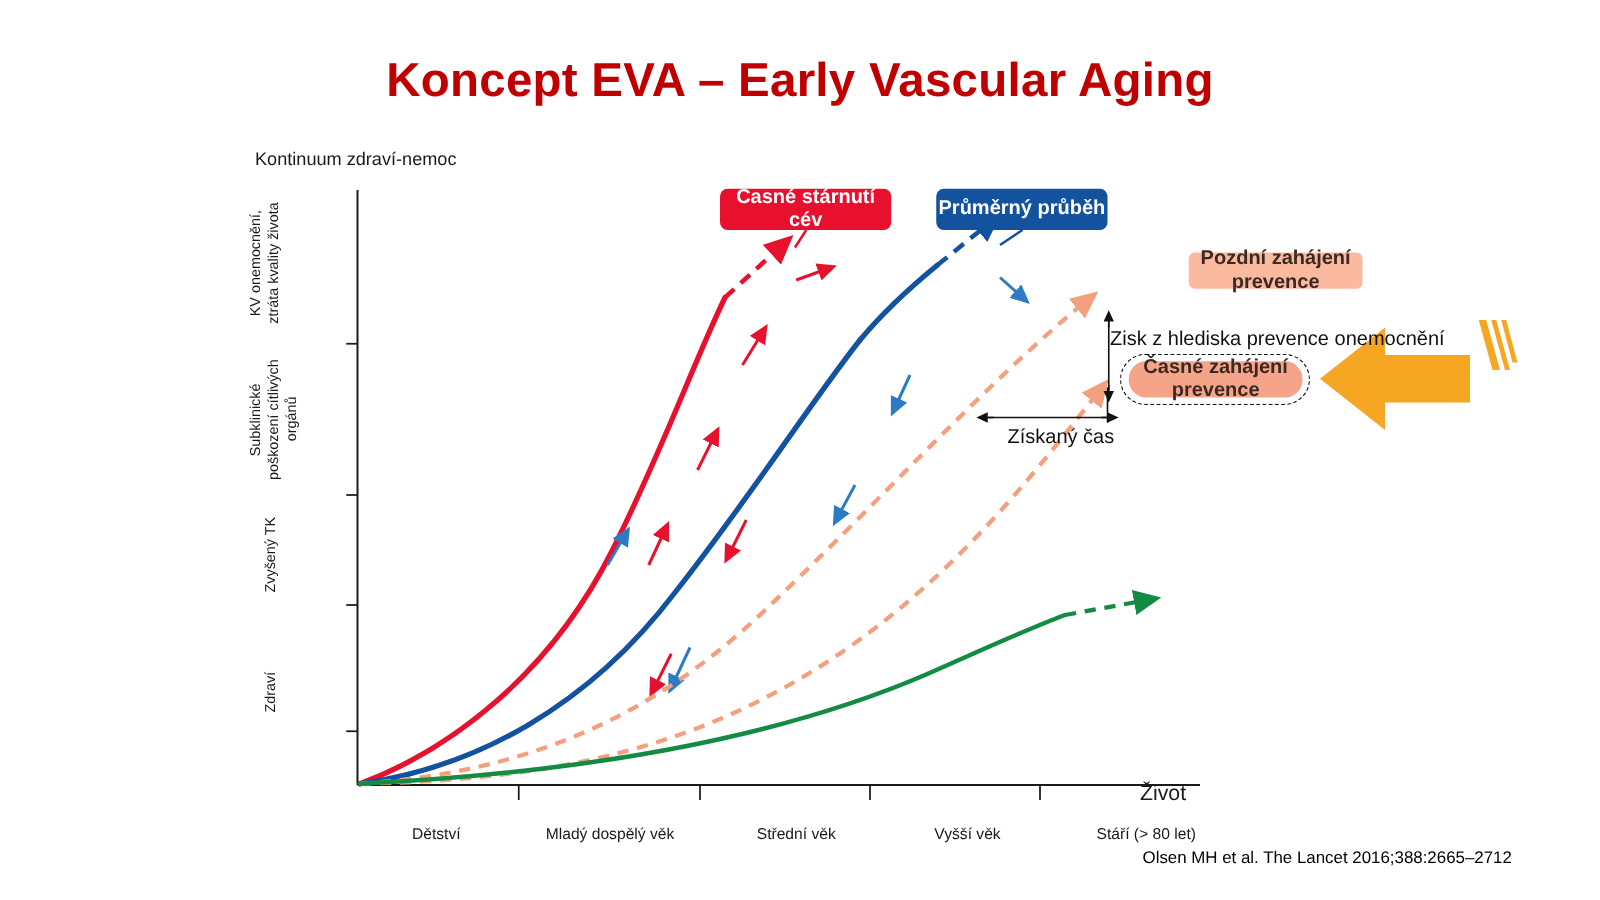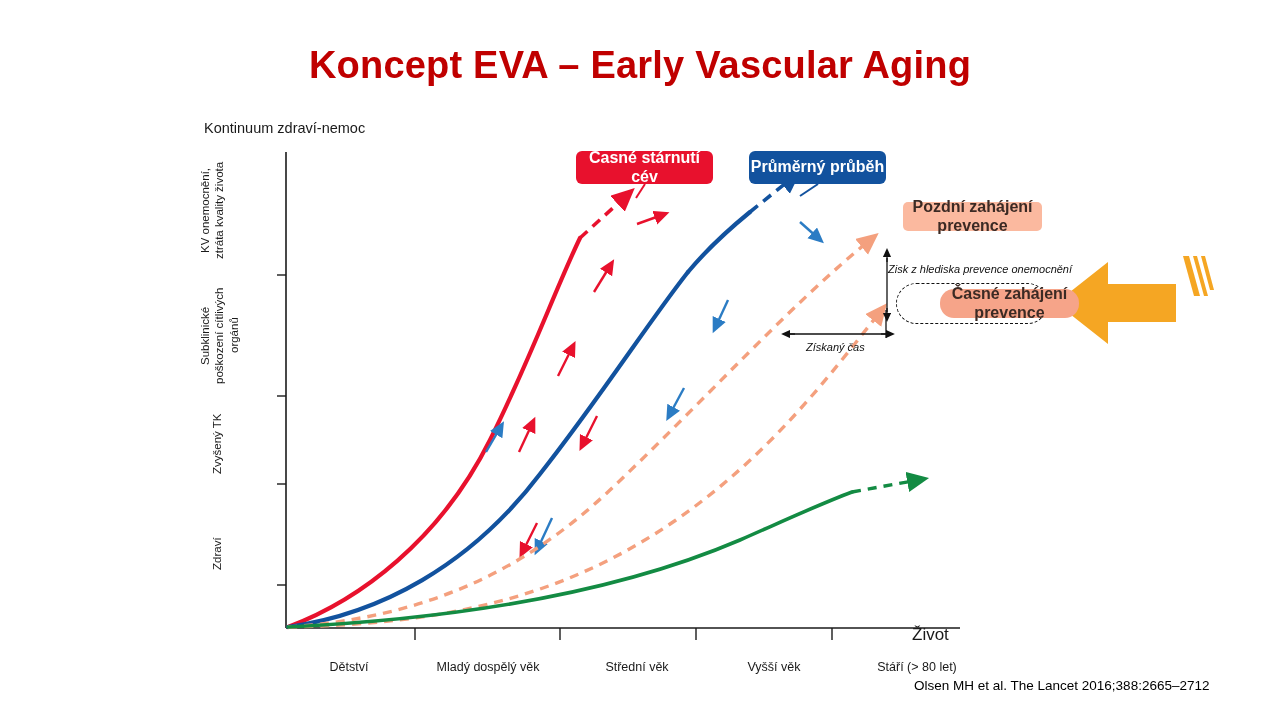--- a/index.html
+++ b/index.html
@@ -6,40 +6,40 @@
   body{width:1280px;height:720px;background:#ffffff;font-family:"Liberation Sans",sans-serif;overflow:hidden;position:relative;}
   #slide{position:absolute;left:0;top:0;width:1280px;height:720px;padding-left:44px;}
   #title{position:absolute;left:0;top:44px;width:1280px;text-align:center;font-size:38px;font-weight:bold;color:#c00000;letter-spacing:0.2px;}
   #kontinuum{position:absolute;left:204px;top:120px;font-size:14.5px;color:#1a1a1a;}
   #zivot{position:absolute;left:912px;top:625px;font-size:17px;color:#1a1a1a;}
   #citation{position:absolute;left:914px;top:678px;font-size:13.5px;color:#000;}
   .chip{position:absolute;border-radius:6px;font-size:16px;font-weight:bold;display:flex;align-items:center;justify-content:center;text-align:center;line-height:1.15;}
   .chip.red{background:#e8112d;color:#fff;}
   .chip.blue{background:#12529e;color:#fff;}
   .chip.green{background:#138b43;color:#fff;}
-  .chip.salmon{background:#fbb99f;color:#3b2a24;font-weight:bold;}
+  .chip.salmon{background:#fbb99f;color:#3b2a24;font-weight:bold;margin-left:48px;}
   .chip.salmon2{background:#f6a489;color:#3b2a24;font-weight:bold;}
   #chip-casne{left:576px;top:151px;width:137px;height:33px;}
   #chip-prumer{left:749px;top:151px;width:137px;height:33px;}
   #chip-ideal{left:910px;top:468px;width:113px;height:33px;}
   #chip-pozdni{left:903px;top:202px;width:139px;height:29px;border-radius:5px;}
-  #chip-casne-prev{left:940px;top:289px;width:139px;height:29px;border-radius:14px;}
+  #chip-casne-prev{left:903px;top:289px;width:139px;height:29px;border-radius:14px;}
   #dashbox{position:absolute;left:896px;top:283px;width:152px;height:41px;border:1.6px dashed #111;border-radius:22px;box-sizing:border-box;}
   .ylab{position:absolute;font-size:11.5px;color:#1a1a1a;writing-mode:vertical-rl;transform:rotate(180deg);text-align:center;line-height:1.25;}
   #yl-kv{left:198px;top:158px;height:105px;width:34px;}
   #yl-sub{left:198px;top:283px;height:105px;width:44px;}
   #yl-tk{left:210px;top:405px;height:78px;width:16px;}
   #yl-zdr{left:210px;top:526px;height:56px;width:16px;}
   .xlab{position:absolute;font-size:12.5px;color:#1a1a1a;text-align:center;margin-top:12px;}
   #xl1{left:294px;top:648px;width:110px;}
   #xl2{left:416px;top:648px;width:144px;}
   #xl3{left:578px;top:648px;width:118px;}
   #xl4{left:716px;top:648px;width:116px;}
   #xl5{left:846px;top:648px;width:142px;}
-  .anno{position:absolute;font-size:11px;color:#111;font-style:italic;}
+  .anno{position:absolute;font-size:16px;color:#111;}
   #anno-zisk{left:888px;top:263px;}
   #anno-cas{left:806px;top:341px;}
   svg{position:absolute;left:0;top:0;width:1280px;height:720px;overflow:visible;}
 </style>
 </head>
 <body>
 
 <div id="slide">
 
   <div id="title">Koncept EVA – Early Vascular Aging</div>

